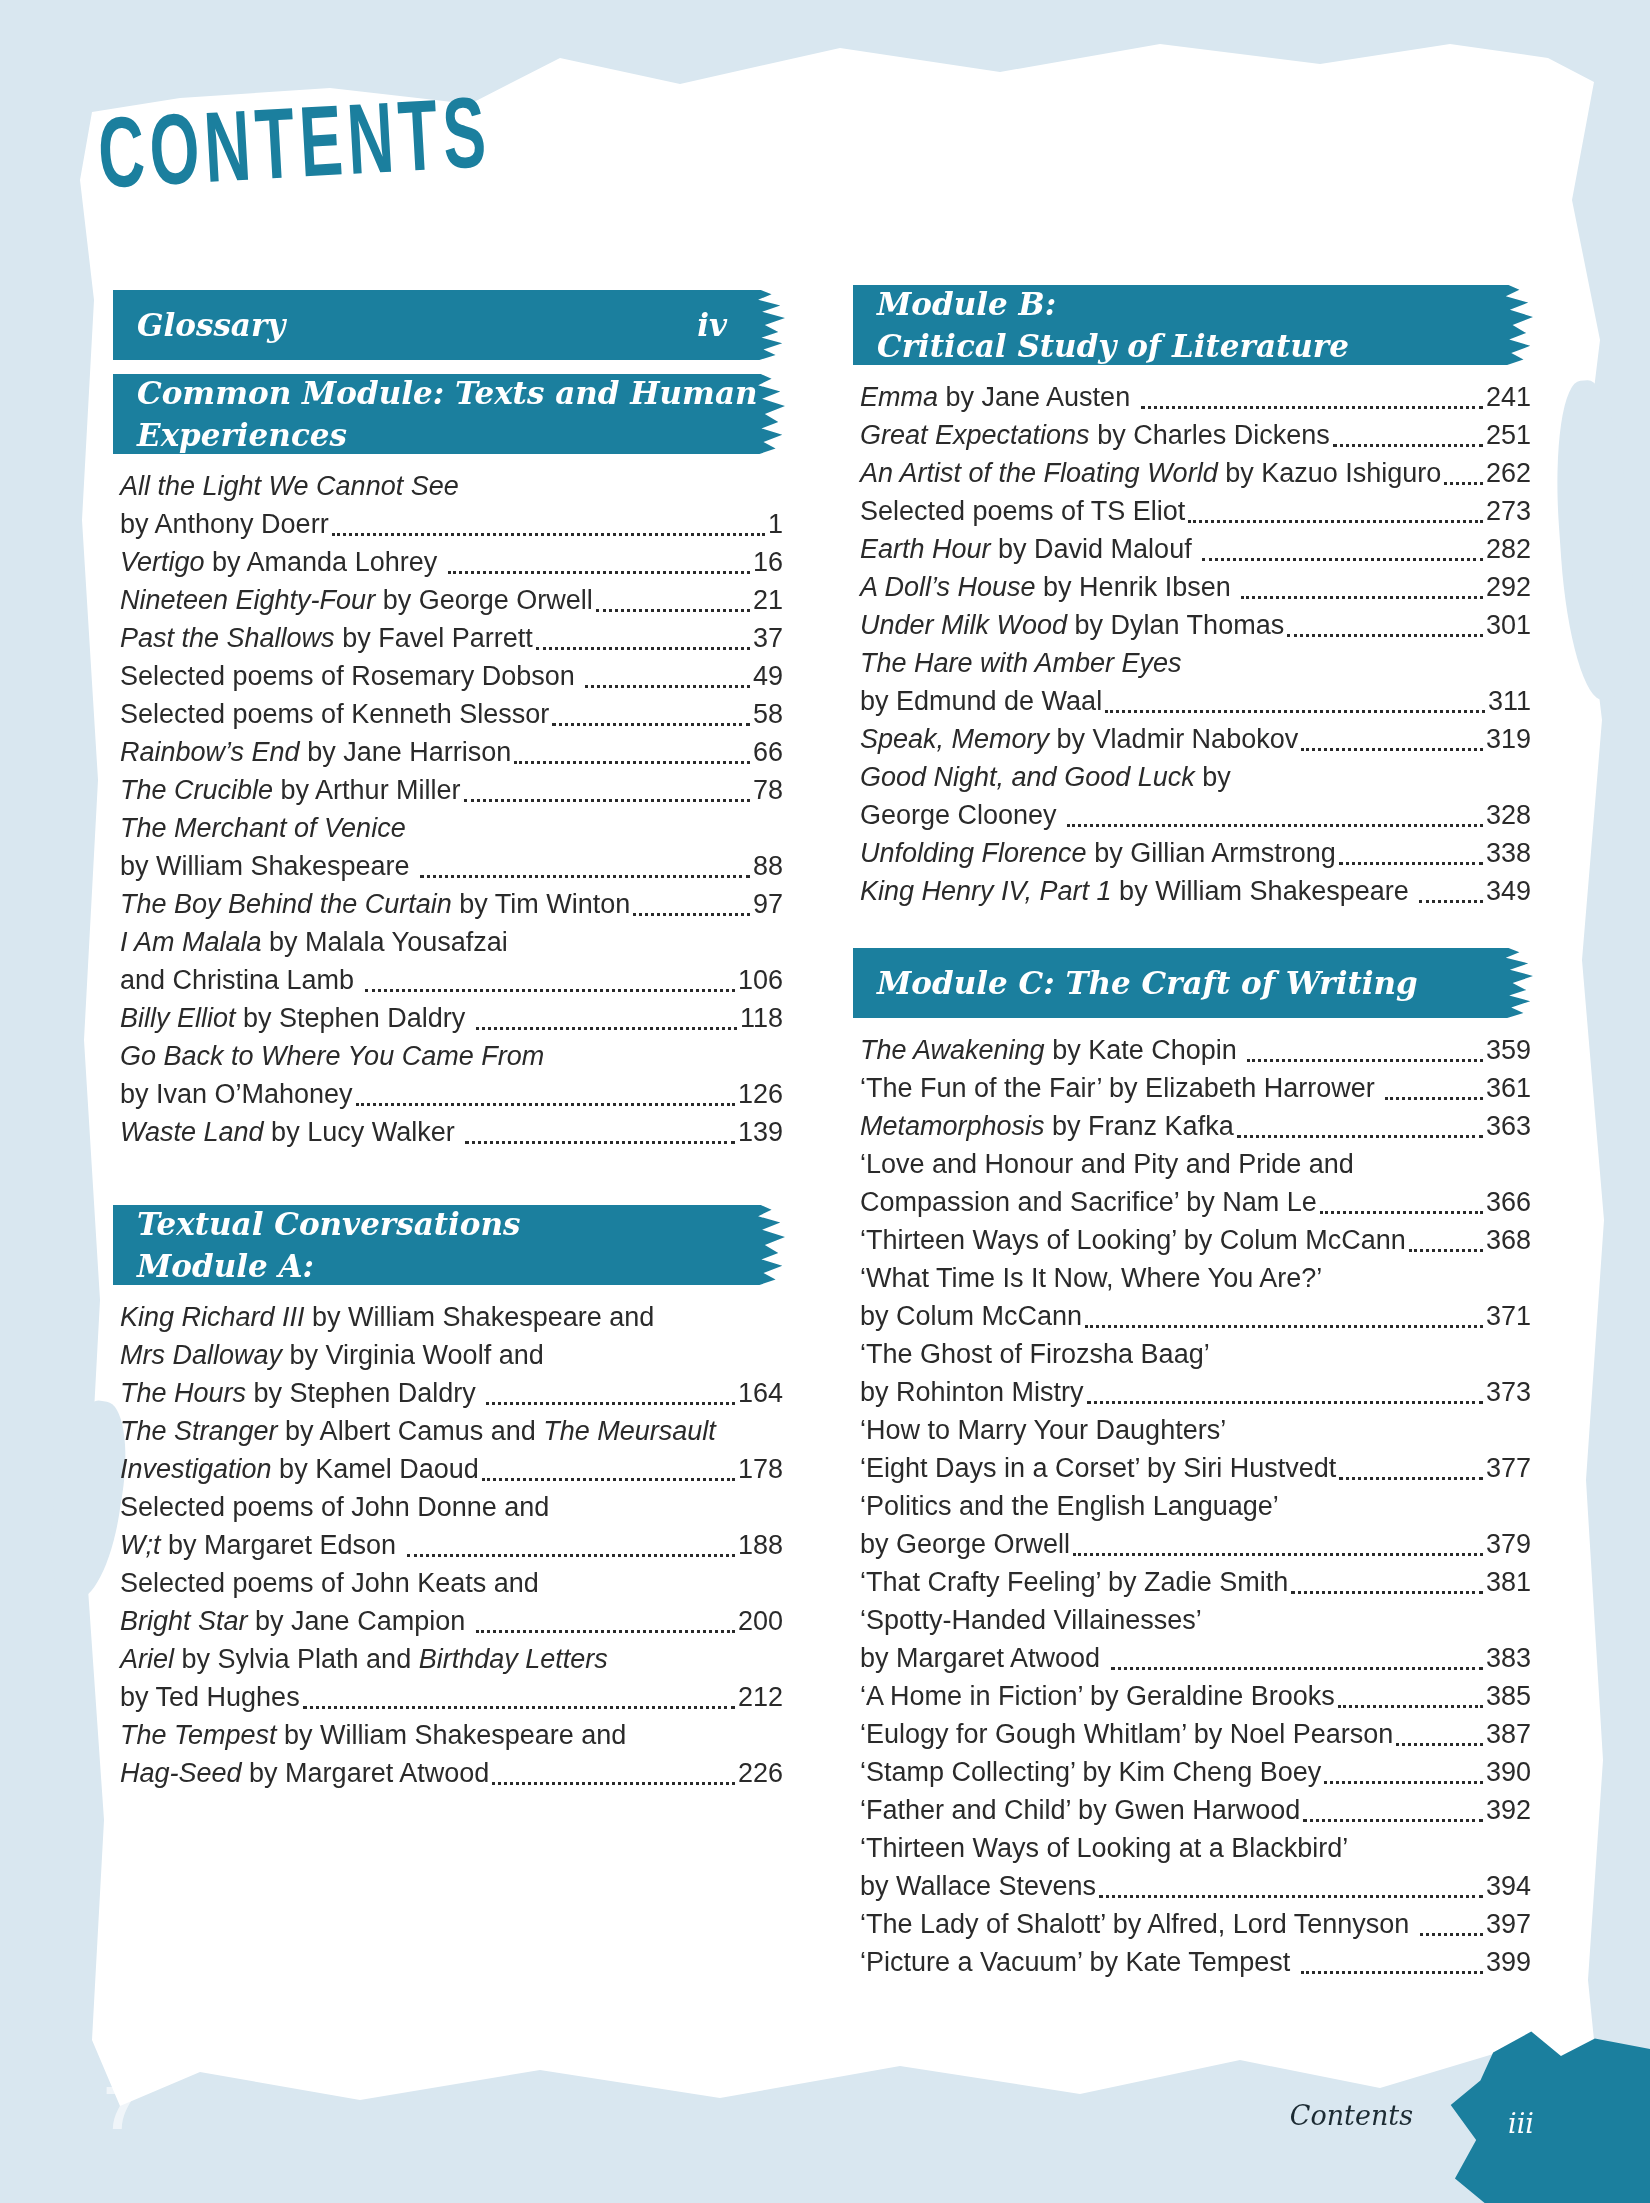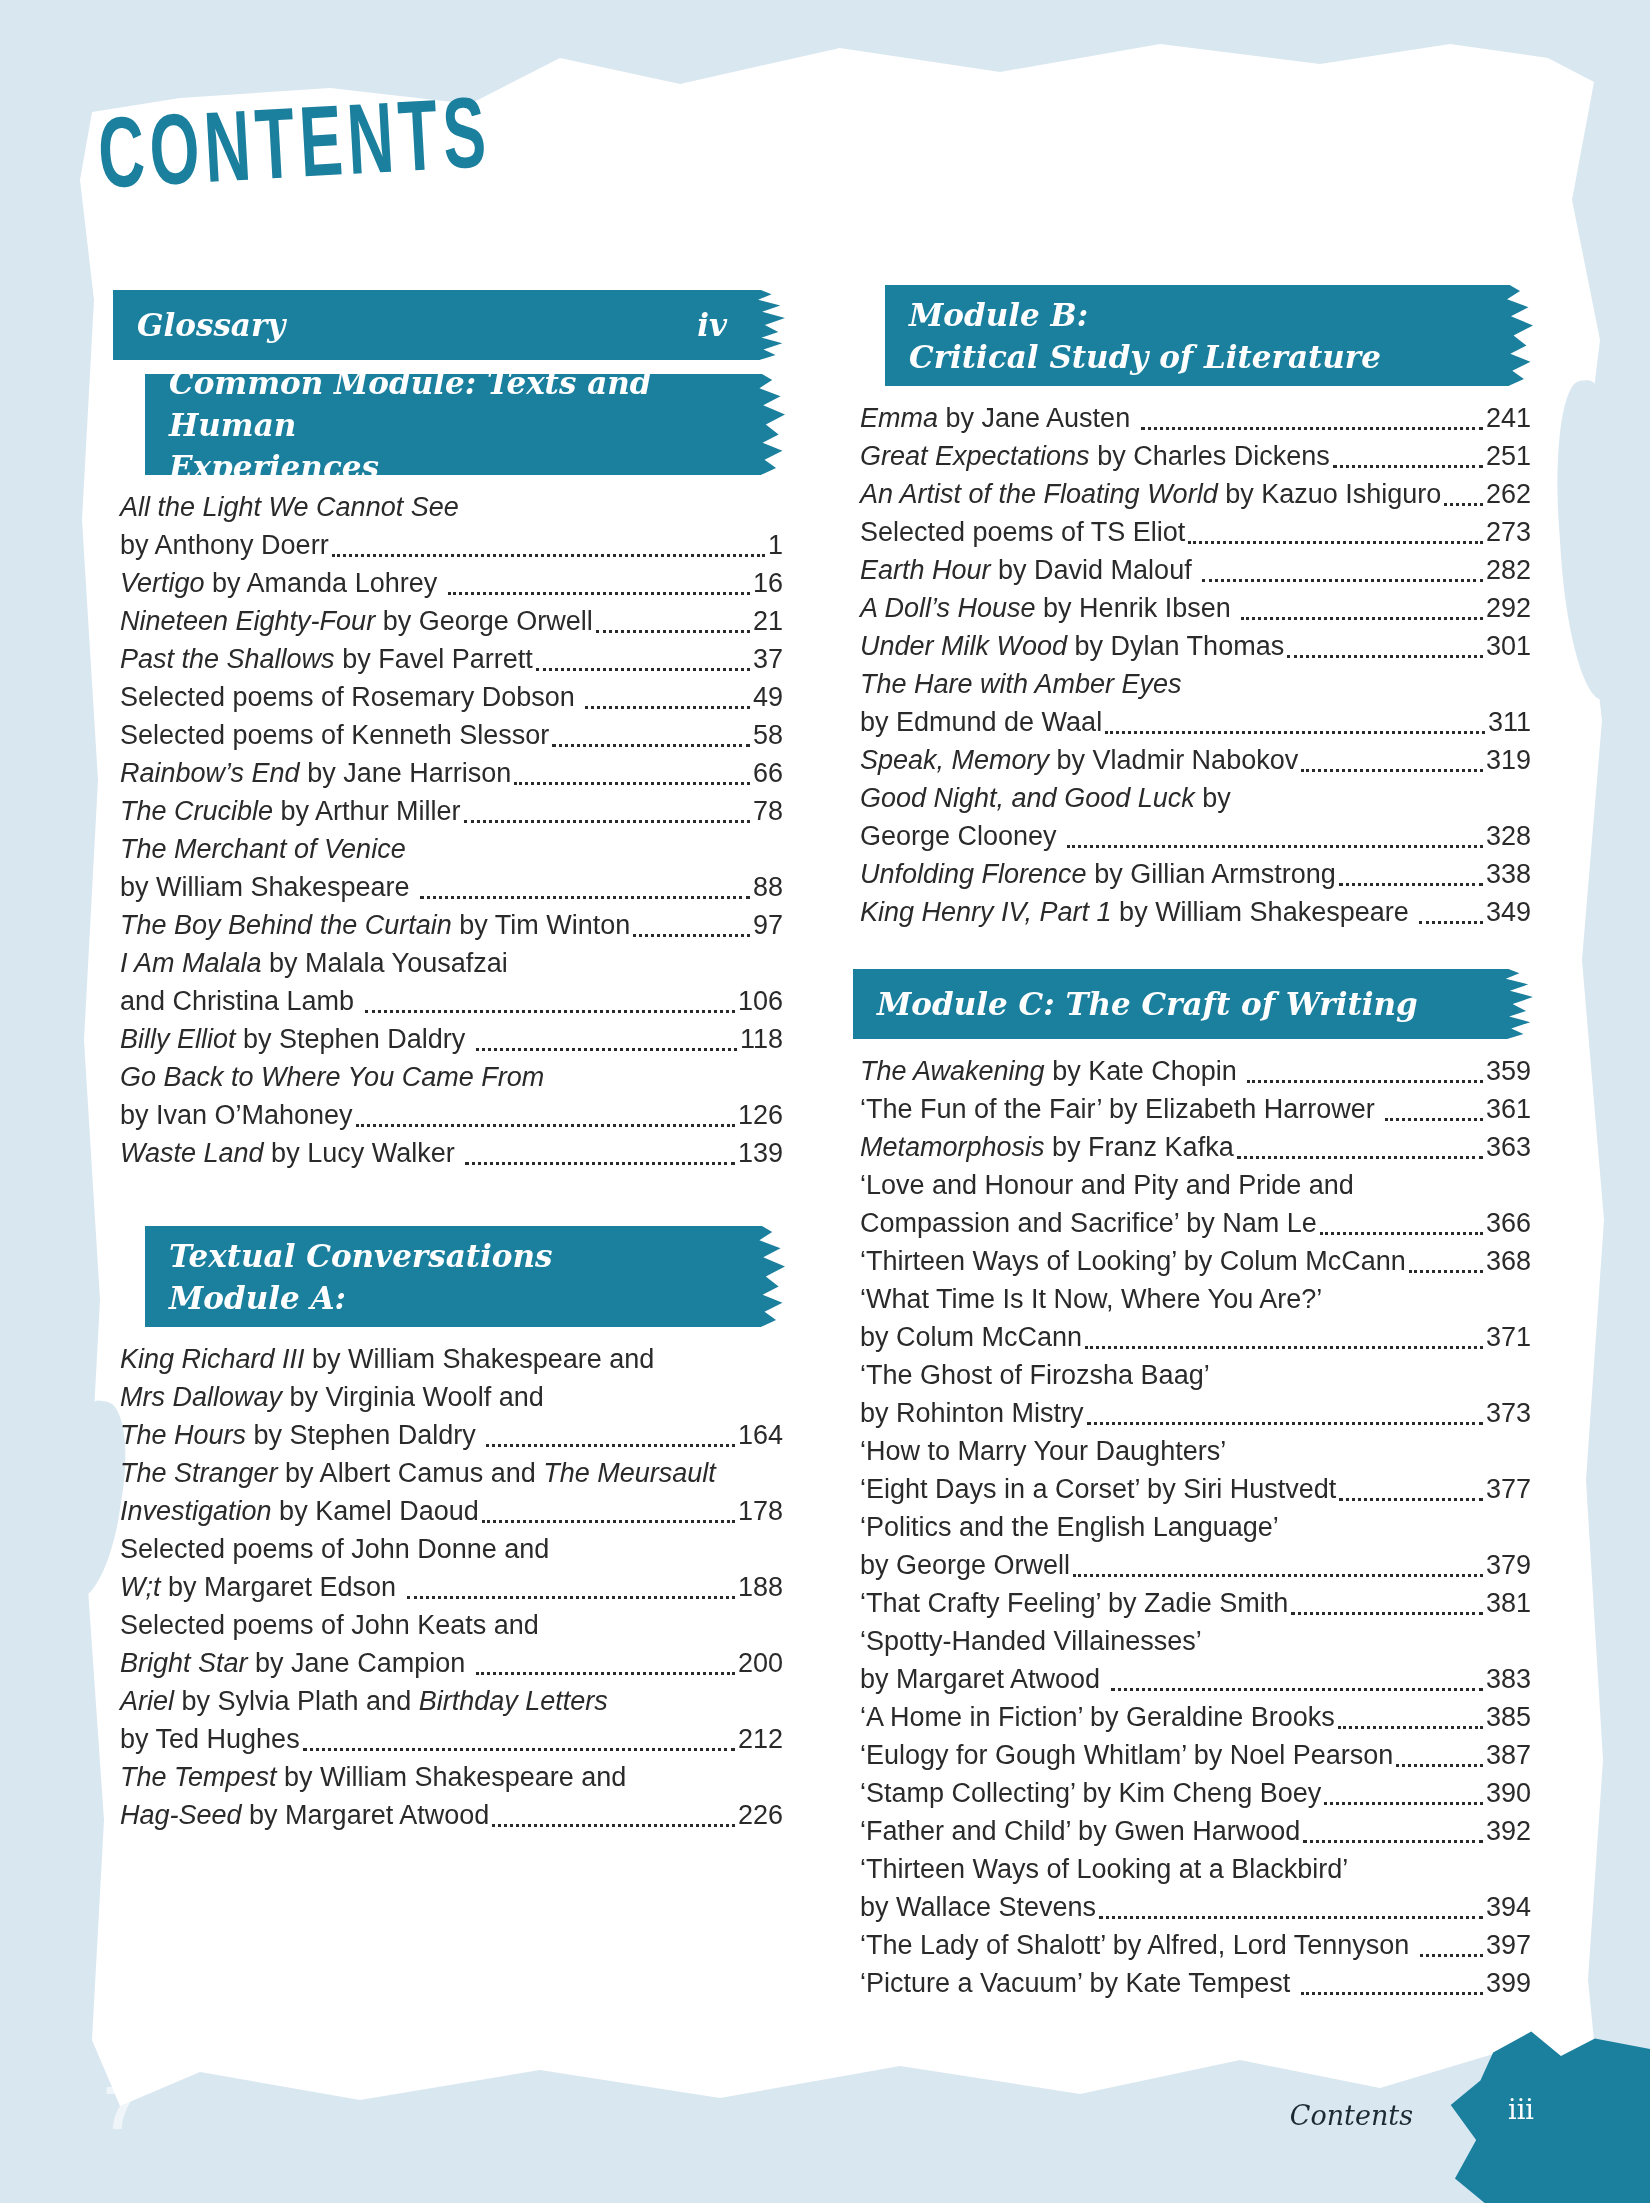--- a/index.html
+++ b/index.html
@@ -44,21 +44,21 @@
   .bar-specks{
     position:absolute; top:10px; right:-14px; width:7px; height:9px; background:#1B7F9E;
     box-shadow:4px 16px 0 -2px #1B7F9E,-3px 30px 0 -1px #1B7F9E,6px 44px 0 -3px #1B7F9E,
       1px 56px 0 -2px #1B7F9E,8px 38px 0 -4px #1B7F9E;
   }
   .glossary-bar{
     height:70px; display:flex; align-items:center; justify-content:space-between;
     padding:0 58px 0 24px; box-sizing:border-box; font-size:31px; margin-bottom:14px;
   }
   .sec-bar{display:flex; align-items:center; padding:0 24px; box-sizing:border-box; font-size:31px;}
-  .sec-bar.two{height:101px;margin-left:32px;}
+  .sec-bar.two{height:80px;}
   .sec-bar.one{height:70px;}
   .bar-text div{line-height:42px;}
 
   .entries{margin:13px 0 0 7px; padding-right:2px; font-size:27px; line-height:38px;}
   .toc-section{margin-top:0;}
   .gap-lg{margin-top:54px;}
   .gap-md{margin-top:38px;}
   .entry{margin:0;}
   .line.last{display:flex;}
   .txt{white-space:pre-wrap;}
@@ -76,22 +76,22 @@
   .corner-teal{
     position:absolute; left:1438px; top:2028px; width:212px; height:175px; background:#1B7F9E;
     clip-path:polygon(26% 14%,44% 2%,58% 16%,74% 6%,100% 12%,100% 100%,22% 100%,8% 86%,
       18% 64%,6% 44%,20% 30%);
   }
   .corner-teal::before{
     content:""; position:absolute; left:-34px; top:10px; width:16px; height:9px; background:#1B7F9E;
     box-shadow:-26px 12px 0 -2px #1B7F9E,-48px 6px 0 -3px #1B7F9E;
   }
   .folio{
-    position:absolute; left:70px; top:66px; color:#FFFFFF;
-    font-family:"DejaVu Serif", serif; font-size:27px;
+    position:absolute; left:70px; top:80px; color:#FFFFFF;
+    font-family:"DejaVu Serif", serif; font-style:italic; font-size:27px;
   }
   .corner-7{
     position:absolute; left:104px; top:2072px;
     font-size:62px; font-weight:bold; color:rgba(255,255,255,0.6);
   }
 </style>
 </head>
 <body>
 
 <div class="canvas">

